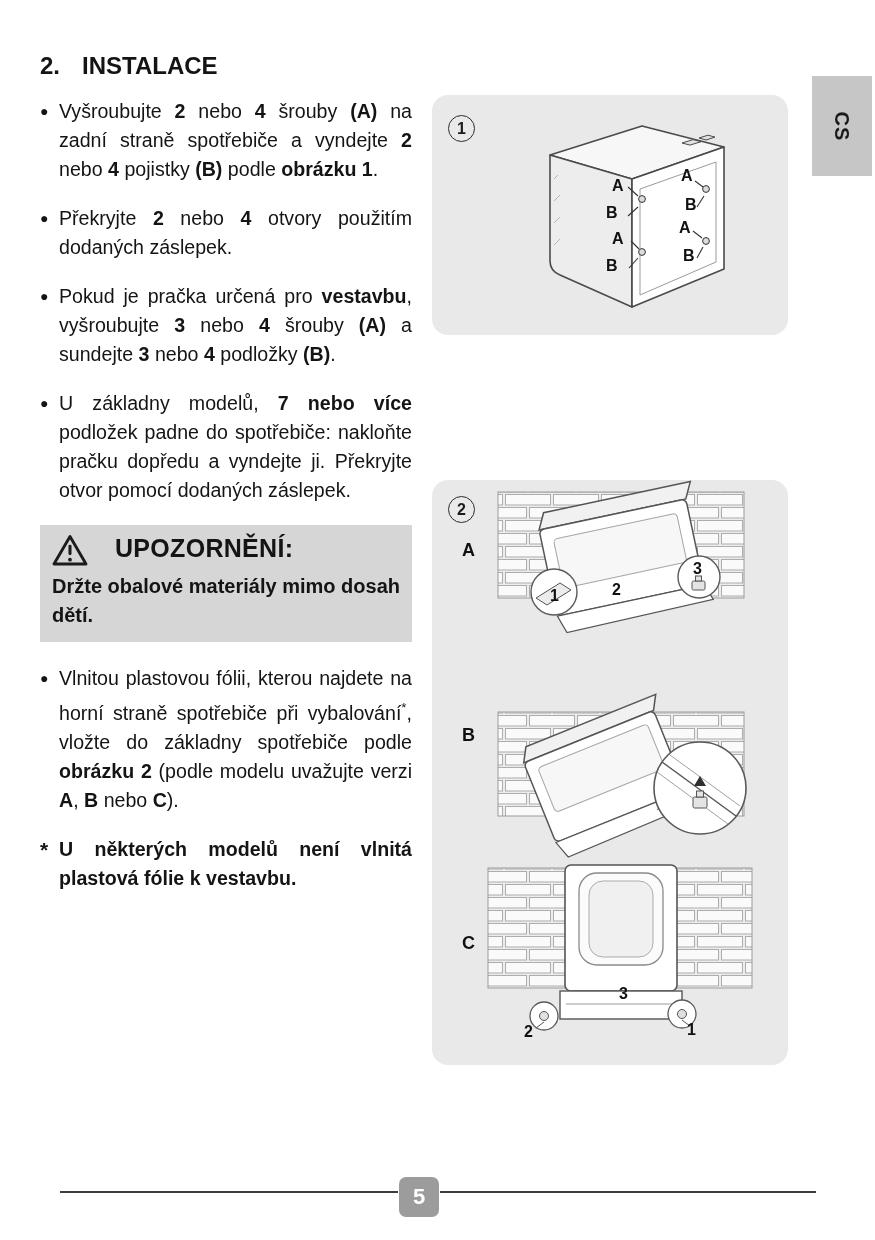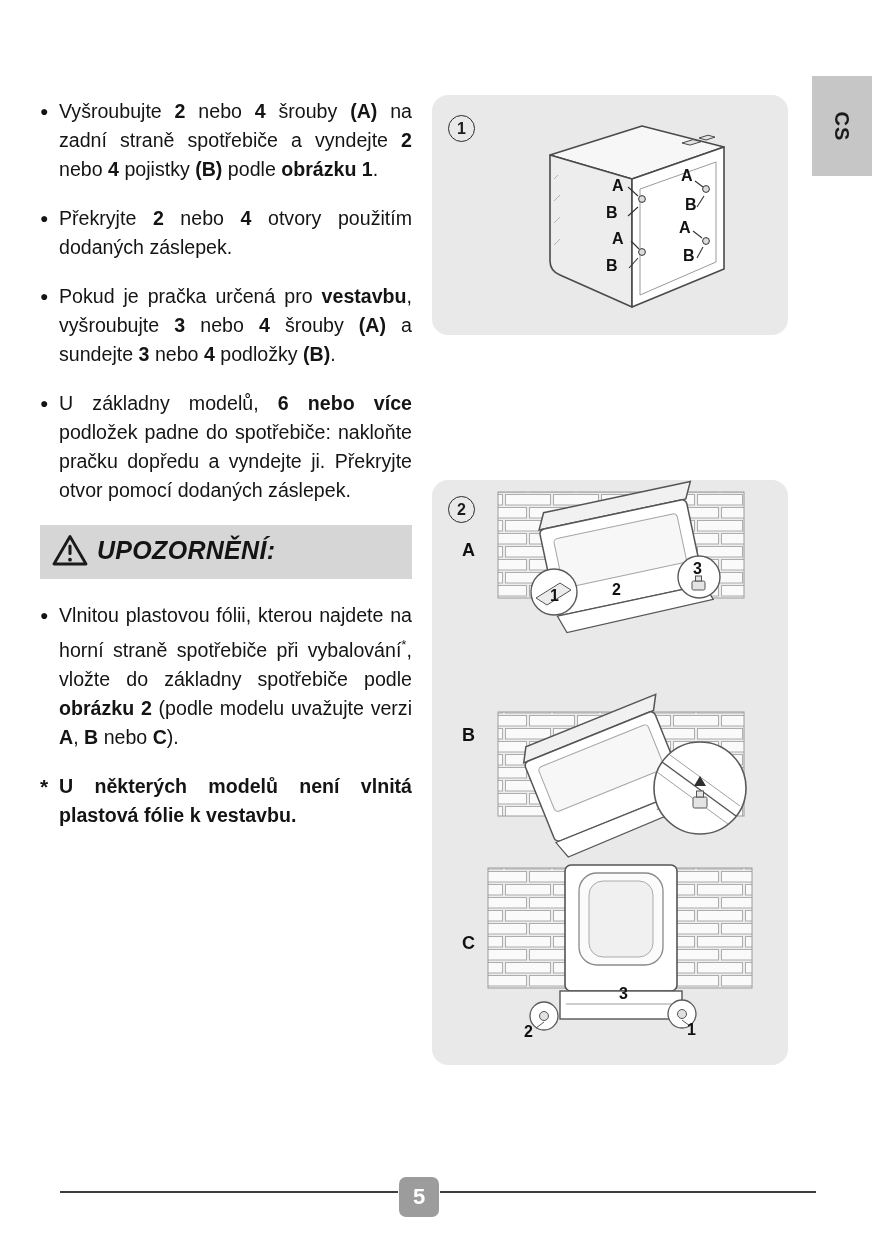--- a/index.html
+++ b/index.html
@@ -17,21 +17,21 @@
   .title .num { margin-right: 22px; }
 
   .text-col { position: absolute; left: 40px; top: 97px; width: 372px; }
 
   .bullet { display: flex; margin-bottom: 20px; }
   .marker { flex: 0 0 19px; width: 19px; font-size: 14px; line-height: 29px; }
   .btext { flex: 1; font-size: 19.6px; line-height: 29px; text-align: justify; }
   .btext sup { font-size: 0.68em; }
 
   .warn { background: #d6d6d6; padding: 9px 12px 12px 12px; margin: 2px 0 22px 0; }
-  .warn-head { display: flex; align-items: center; gap: 9px; font-style: italic; }
+  .warn-head { display: flex; align-items: flex-start; gap: 27px; }
   .warn-icon { width: 36px; height: 33px; flex: 0 0 36px; }
   .warn-title { font-size: 25px; font-weight: 700; letter-spacing: 0.3px; }
   .warn-body { font-size: 20px; font-weight: 700; line-height: 29px; text-align: justify; margin-top: 5px; }
 
   .footnote { display: flex; }
   .footnote .marker { font-size: 21px; font-weight: 700; line-height: 29px; }
   .footnote .btext { font-weight: 700; }
 
   .fig { position: absolute; background: #e9e9e9; border-radius: 16px; overflow: hidden; }
   .fig1 { left: 432px; top: 95px; width: 356px; height: 240px; }
@@ -61,52 +61,54 @@
     background: #9c9c9c; border-radius: 7px; color: #ffffff;
     display: flex; align-items: center; justify-content: center;
     font-size: 22px; font-weight: 700;
   }
 </style>
 </head>
 <body>
 
 <div class="page">
 
+  <h1 class="title"><span class="num">2.</span><span>INSTALACE</span></h1>
 
   <div class="text-col">
 
     <div class="bullet">
       <span class="marker">●</span>
       <p class="btext"><span>Vyšroubujte </span><span style="font-weight: 700;">2</span><span> nebo </span><span style="font-weight: 700;">4</span><span> šrouby </span><span style="font-weight: 700;">(A)</span><span> na zadní straně spotřebiče a vyndejte </span><span style="font-weight: 700;">2</span><span> nebo </span><span style="font-weight: 700;">4</span><span> pojistky </span><span style="font-weight: 700;">(B)</span><span> podle </span><span style="font-weight: 700;">obrázku 1</span><span>.</span></p>
     </div>
 
     <div class="bullet">
       <span class="marker">●</span>
       <p class="btext"><span>Překryjte </span><span style="font-weight: 700;">2</span><span> nebo </span><span style="font-weight: 700;">4</span><span> otvory použitím dodaných záslepek.</span></p>
     </div>
 
     <div class="bullet">
       <span class="marker">●</span>
       <p class="btext"><span>Pokud je pračka určená pro </span><span style="font-weight: 700;">vestavbu</span><span>, vyšroubujte </span><span style="font-weight: 700;">3</span><span> nebo </span><span style="font-weight: 700;">4</span><span> šrouby </span><span style="font-weight: 700;">(A)</span><span> a sundejte </span><span style="font-weight: 700;">3</span><span> nebo </span><span style="font-weight: 700;">4</span><span> podložky </span><span style="font-weight: 700;">(B)</span><span>.</span></p>
     </div>
 
     <div class="bullet">
       <span class="marker">●</span>
-      <p class="btext"><span>U základny modelů, </span><span style="font-weight: 700;">6 nebo více</span><span> podložek padne do spotřebiče: nakloňte pračku dopředu a vyndejte ji. Překryjte otvor pomocí dodaných záslepek.</span></p>
+      <p class="btext"><span>U základny modelů, </span><span style="font-weight: 700;">7 nebo více</span><span> podložek padne do spotřebiče: nakloňte pračku dopředu a vyndejte ji. Překryjte otvor pomocí dodaných záslepek.</span></p>
     </div>
 
     <div class="warn">
       <div class="warn-head">
         <svg class="warn-icon" viewBox="0 0 40 36">
           <path d="M20 2.5 L37.8 33 L2.2 33 Z" fill="none" stroke="#1b1b1b" stroke-width="3.2" stroke-linejoin="round"></path>
           <rect x="18.3" y="11.5" width="3.4" height="11.5" rx="1.5" fill="#1b1b1b"></rect>
           <circle cx="20" cy="28.2" r="2.1" fill="#1b1b1b"></circle>
         </svg>
         <span class="warn-title">UPOZORNĚNÍ:</span>
       </div>
+      <p class="warn-body">Držte obalové materiály mimo dosah dětí.</p>
     </div>
 
     <div class="bullet">
       <span class="marker">●</span>
       <p class="btext"><span>Vlnitou plastovou fólii, kterou najdete na horní straně spotřebiče při vybalování</span><sup>*</sup><span>, vložte do základny spotřebiče podle </span><span style="font-weight: 700;">obrázku 2</span><span> (podle modelu uvažujte verzi </span><span style="font-weight: 700;">A</span><span>, </span><span style="font-weight: 700;">B</span><span> nebo </span><span style="font-weight: 700;">C</span><span>).</span></p>
     </div>
 
     <div class="footnote">
       <span class="marker">*</span>
       <p class="btext"><span style="font-weight: 700;">U některých modelů není vlnitá plastová fólie k vestavbu.</span></p>

